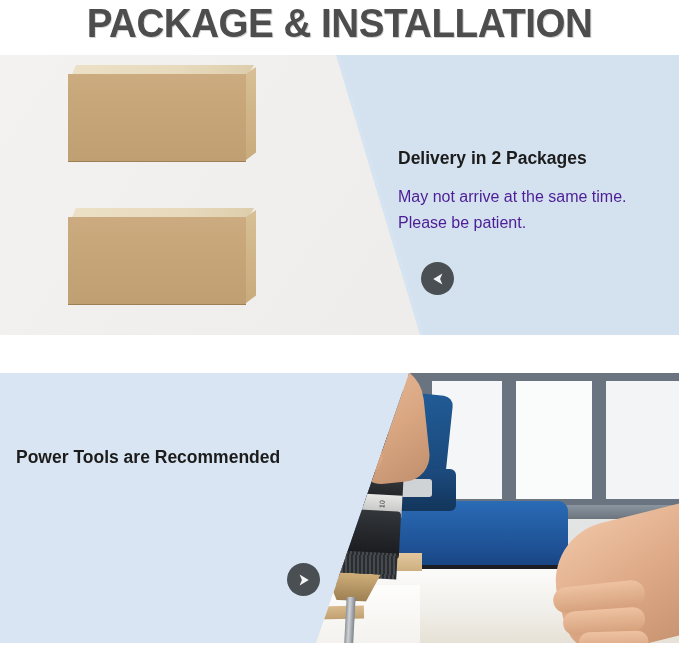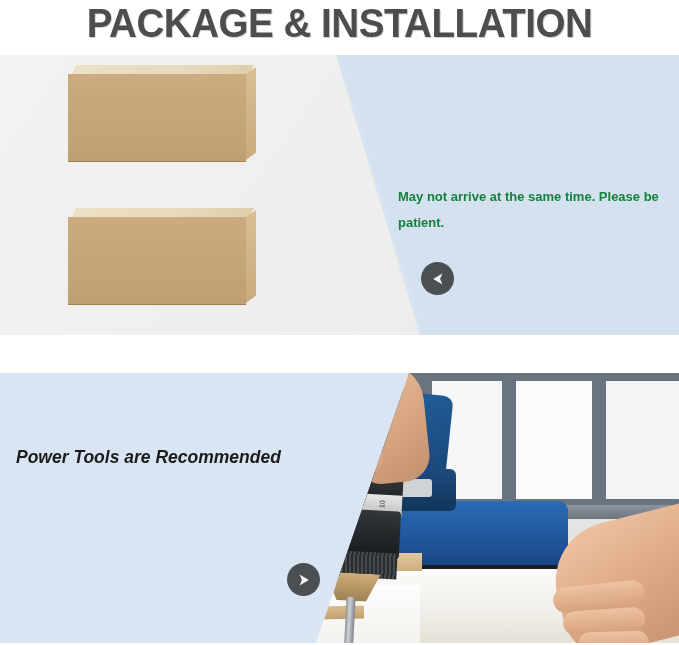--- a/index.html
+++ b/index.html
@@ -112,23 +112,23 @@
 
   .info-title {
     position: absolute;
     font-size: 17.5px;
     font-weight: 700;
     color: #1c1c1c;
     white-space: nowrap;
   }
   .info-body {
     position: absolute;
-    font-size: 13px;
-    font-weight: 700;
-    color: #15803d;
+    font-size: 16px;
+    font-weight: 400;
+    color: #4c1d95;
     line-height: 26px;
   }
   #delivery-title { left: 398px; top: 93px; }
   #delivery-body  { left: 398px; top: 129px; width: 278px; }
 
   .arrow-badge {
     position: absolute;
     width: 33px;
     height: 33px;
     border-radius: 50%;
@@ -301,21 +301,21 @@
     background: linear-gradient(160deg,#f0c6a6 0%, #dda886 50%, #c48f6d 100%);
     border-radius: 60px 20px 10px 40px;
     transform: rotate(-14deg);
   }
   .finger {
     position: absolute;
     background: linear-gradient(180deg,#eec2a1,#d6a17d);
     border-radius: 14px;
   }
 
-  #powertools-title { left: 16px; top: 74px; font-style: italic; }
+  #powertools-title { left: 16px; top: 74px; }
   #powertools-body  { left: 16px; top: 110px; width: 300px; }
   #powertools-arrow { left: 287px; top: 563px; }
 
   
   #powertools-arrow { position: absolute; }
 </style>
 </head>
 <body>
 
 <div id="header-title">PACKAGE &amp; INSTALLATION</div>
@@ -336,20 +336,21 @@
       <path d="M7.3 1.6h3.4v4.1h4.1v3.4h-4.1v4.1H7.3V9.1H3.2V5.7h4.1z" fill="#ffffff"></path>
     </svg>
   </div>
 
   <div class="box" id="box-bottom">
     <div class="face-top"></div>
     <div class="face-side"></div>
     <div class="face-front"></div>
   </div>
 
+  <div class="info-title" id="delivery-title">Delivery in 2 Packages</div>
 
   <div class="info-body" id="delivery-body">May not arrive at the same time. Please be patient.</div>
 
   <div class="arrow-badge" id="delivery-arrow">
     <svg width="18" height="18" viewBox="0 0 18 18" aria-hidden="true">
       <path d="M13.4 3.6 4.2 8.9l9.2 5.5-2.3-5.5z" fill="#f2f4f6"></path>
     </svg>
   </div>
 </div>
 

